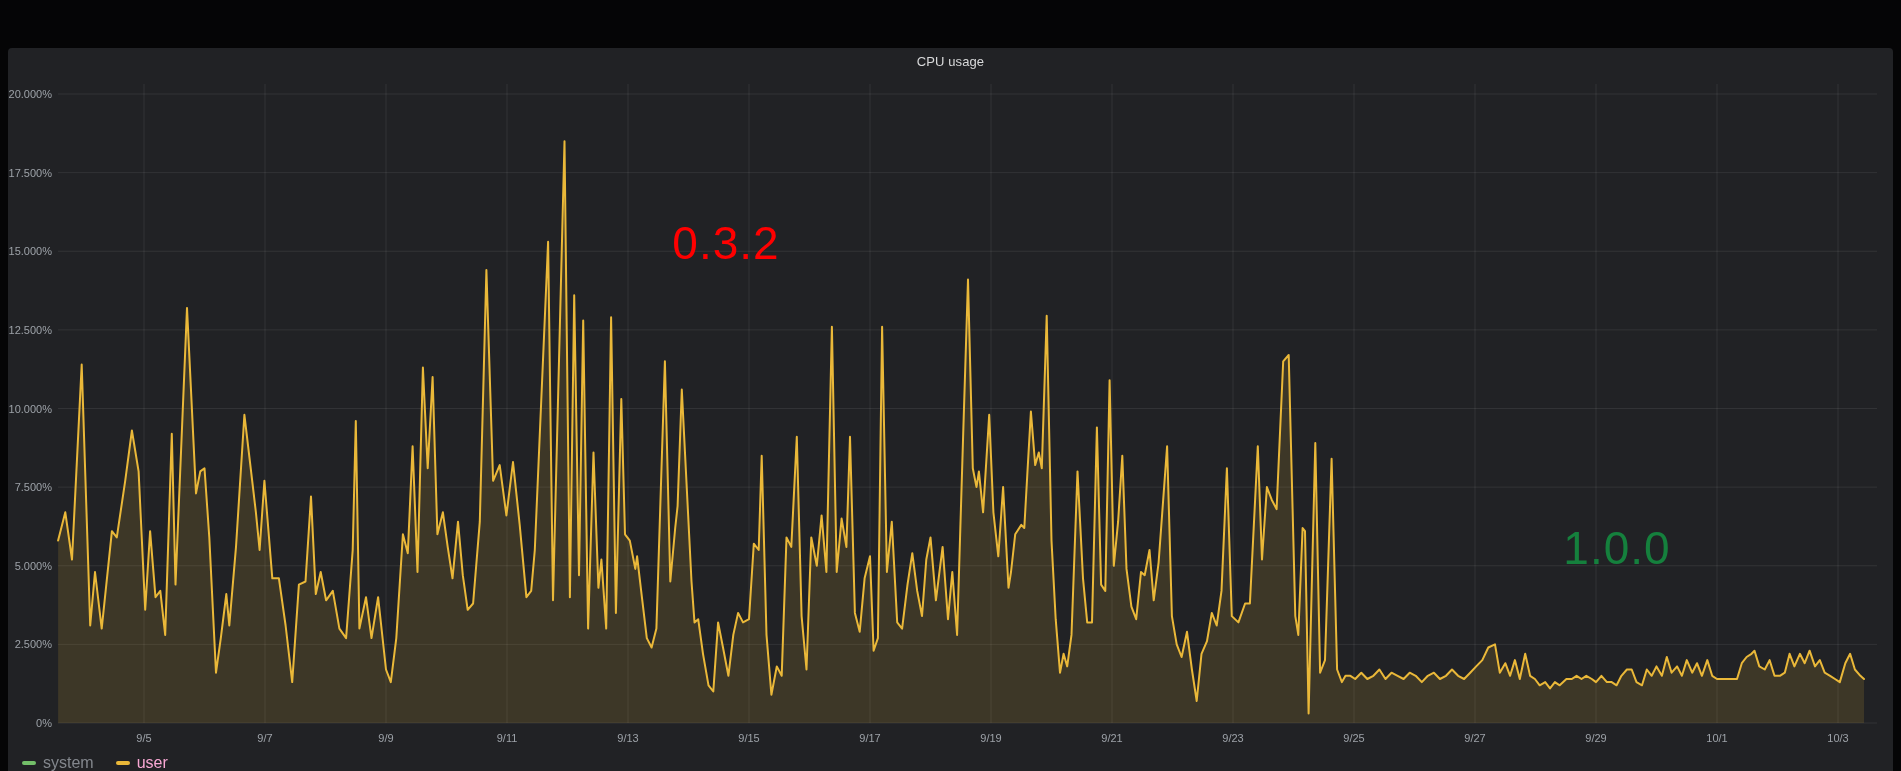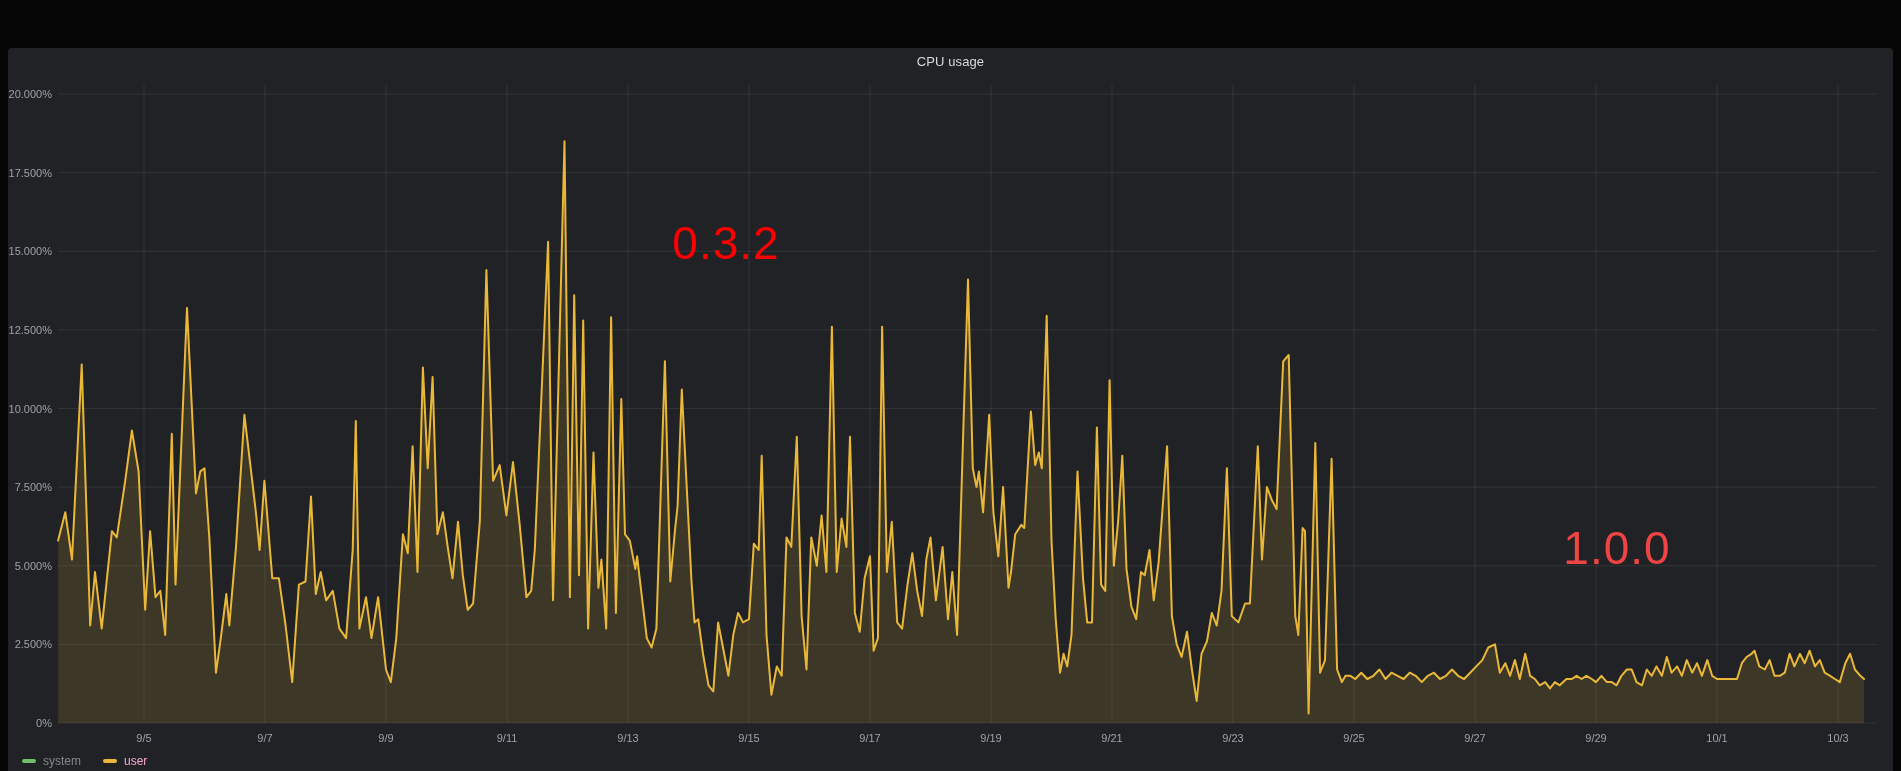--- a/index.html
+++ b/index.html
@@ -6,21 +6,21 @@
     font-family:"Liberation Sans",sans-serif;}
   #stage{position:relative;width:1901px;height:771px;background:#050506;margin-top:42px;}
   #panel{position:absolute;left:8px;top:6px;width:1885px;height:751px;background:#212225;
     border-radius:4px;}
   #plot-svg{position:absolute;left:0;top:0;}
   #panel-title{position:absolute;left:8px;top:12px;width:1885px;text-align:center;
     font-size:13px;font-weight:500;color:#d8d9da;letter-spacing:.1px;}
   .annotation{position:absolute;font-size:46px;font-weight:400;letter-spacing:1px;
     transform:translate(-50%,-50%);white-space:nowrap;}
   #legend{position:absolute;left:22px;top:712px;display:flex;align-items:center;gap:22px;
-    font-size:12px;}
+    font-size:16px;}
   .legend-item{display:flex;align-items:center;gap:7px;cursor:pointer;}
   .legend-dash{width:14px;height:4px;border-radius:2px;display:inline-block;}
 </style>
 </head>
 <body>
 
 <div id="stage">
   <div id="panel"></div>
 
   <div id="panel-title">CPU usage</div>
@@ -72,21 +72,21 @@
       <text x="1596" y="700" fill="#9da2a8" font-size="11" text-anchor="middle" font-family="&quot;Liberation Sans&quot;,sans-serif">9/29</text>
       <line x1="1717" y1="42" x2="1717" y2="681" stroke="rgba(255,255,255,0.08)" stroke-width="1"></line>
       <text x="1717" y="700" fill="#9da2a8" font-size="11" text-anchor="middle" font-family="&quot;Liberation Sans&quot;,sans-serif">10/1</text>
       <line x1="1838" y1="42" x2="1838" y2="681" stroke="rgba(255,255,255,0.08)" stroke-width="1"></line>
       <text x="1838" y="700" fill="#9da2a8" font-size="11" text-anchor="middle" font-family="&quot;Liberation Sans&quot;,sans-serif">10/3</text>
       <polygon points="58.1,498.6 65.3,470.3 72.0,517.5 81.7,322.5 90.2,583.5 95.0,530.0 101.7,586.6 111.9,489.2 116.8,495.4 125.2,438.8 131.9,388.5 138.6,429.4 145.2,567.8 150.1,489.2 155.5,555.2 160.3,548.9 165.2,592.9 171.8,391.7 175.5,542.6 187.0,265.9 196.0,451.4 200.3,429.4 204.5,426.3 209.3,495.4 216.0,630.7 220.8,596.1 226.3,552.1 229.3,583.5 236.0,504.9 244.4,372.8 255.9,470.3 259.6,508.0 264.4,438.8 272.3,536.3 278.9,536.3 285.6,583.5 292.2,640.1 298.9,542.6 305.5,539.5 311.0,454.6 315.8,552.1 320.7,530.0 326.1,558.3 332.8,548.9 339.4,586.6 346.1,596.1 352.7,508.0 355.8,379.1 359.4,586.6 366.0,555.2 371.5,596.1 378.1,555.2 386.0,627.5 390.8,640.1 396.3,596.1 402.9,492.3 407.8,511.2 412.6,404.2 417.5,530.0 422.9,325.6 427.7,426.3 432.6,335.1 437.4,492.3 442.9,470.3 447.7,504.9 452.5,536.3 458.0,479.7 462.8,533.2 467.7,567.8 473.1,561.5 479.8,479.7 486.4,228.1 493.1,438.8 499.7,423.1 506.4,473.4 513.0,420.0 519.7,482.9 526.4,555.2 531.2,548.9 534.8,508.0 548.1,199.8 553.0,558.3 564.5,99.2 569.9,555.2 574.2,253.3 579.0,533.2 583.2,278.4 588.1,586.6 593.5,410.5 598.4,545.8 601.4,517.5 606.2,586.6 611.1,275.3 615.9,570.9 621.3,357.1 625.0,492.3 629.8,498.6 635.3,526.9 637.1,514.3 641.9,555.2 646.8,596.1 651.6,605.5 656.4,586.6 664.9,319.3 670.3,539.5 675.2,486.0 677.6,464.0 681.8,347.6 691.5,539.5 694.5,580.4 698.2,577.2 703.0,611.8 708.5,643.3 713.3,649.5 718.1,580.4 723.0,605.5 728.4,633.8 733.3,592.9 738.1,570.9 743.0,580.4 749.0,577.2 753.8,501.7 758.7,508.0 761.7,413.7 766.5,592.9 771.4,652.7 776.8,624.4 781.7,633.8 786.5,495.4 791.3,504.9 796.8,394.8 801.6,574.1 806.5,627.5 811.3,495.4 816.8,523.8 821.6,473.4 826.4,530.0 831.9,284.7 836.7,530.0 841.6,476.6 846.4,504.9 850.0,394.8 854.9,570.9 859.7,589.8 864.6,536.3 870.0,514.3 873.6,608.7 877.9,596.1 882.1,284.7 886.9,530.0 891.8,479.7 897.2,580.4 902.1,586.6 907.5,542.6 912.3,511.2 917.2,548.9 922.0,574.1 926.3,517.5 930.5,495.4 935.9,558.3 942.6,504.9 948.0,577.2 952.3,530.0 957.1,592.9 963.2,391.7 968.0,237.6 972.8,426.3 976.5,445.1 978.9,429.4 983.1,470.3 989.2,372.8 993.4,470.3 998.3,514.3 1003.1,445.1 1008.5,545.8 1011.0,530.0 1015.2,492.3 1021.3,482.9 1024.3,486.0 1027.3,432.5 1030.9,369.6 1035.2,423.1 1038.8,410.5 1041.8,426.3 1046.7,273.7 1051.5,498.6 1055.7,577.2 1060.0,630.7 1063.6,611.8 1067.2,624.4 1071.5,592.9 1077.5,429.4 1083.0,536.3 1087.2,580.4 1092.0,580.4 1096.9,385.4 1101.1,542.6 1105.3,548.9 1109.6,338.2 1113.8,523.8 1118.1,479.7 1122.3,413.7 1126.5,526.9 1131.4,564.6 1136.2,577.2 1141.0,530.0 1144.7,533.2 1149.5,508.0 1153.7,558.3 1158.6,520.6 1167.1,404.2 1171.9,574.1 1176.7,602.4 1181.6,615.0 1187.0,589.8 1191.9,627.5 1196.7,659.0 1201.5,611.8 1207.0,599.2 1211.8,570.9 1216.7,583.5 1221.5,548.9 1226.9,426.3 1231.8,574.1 1238.4,580.4 1245.1,561.5 1249.9,561.5 1257.8,404.2 1262.0,517.5 1266.9,445.1 1271.7,457.7 1276.6,467.1 1283.2,319.3 1288.7,313.0 1295.3,574.1 1298.3,592.9 1302.6,486.0 1305.0,489.2 1308.6,671.6 1315.3,401.1 1320.1,630.7 1325.0,618.1 1331.6,416.8 1337.1,627.5 1341.9,640.1 1345.5,633.8 1350.4,633.8 1355.2,637.0 1361.3,630.7 1367.3,637.0 1373.4,633.8 1379.4,627.5 1385.5,637.0 1391.5,630.7 1397.6,633.8 1403.6,637.0 1409.7,630.7 1415.7,633.8 1421.8,640.1 1427.8,633.8 1433.9,630.7 1439.9,637.0 1446.0,633.8 1452.0,627.5 1458.1,633.8 1464.1,637.0 1470.2,630.7 1476.2,624.4 1482.3,618.1 1488.3,605.5 1495.0,602.4 1499.8,630.7 1505.3,621.2 1510.1,633.8 1514.9,618.1 1519.8,637.0 1525.2,611.8 1530.1,633.8 1534.9,637.0 1539.7,643.3 1545.2,640.1 1550.0,646.4 1554.9,640.1 1559.7,643.3 1566.4,637.0 1571.8,637.0 1576.6,633.8 1581.5,637.0 1586.3,633.8 1591.8,637.0 1596.0,640.1 1601.4,633.8 1606.9,640.1 1611.7,640.1 1616.6,643.3 1621.4,633.8 1626.9,627.5 1631.7,627.5 1636.5,640.1 1642.0,643.3 1646.8,627.5 1651.7,633.8 1656.5,624.4 1661.9,633.8 1666.8,615.0 1671.6,630.7 1677.1,624.4 1681.9,633.8 1686.8,618.1 1692.2,630.7 1697.0,621.2 1701.9,633.8 1707.3,618.1 1712.2,633.8 1717.0,637.0 1721.8,637.0 1726.7,637.0 1731.5,637.0 1737.0,637.0 1741.8,621.2 1746.6,615.0 1751.5,611.8 1754.5,608.7 1759.3,624.4 1764.8,627.5 1769.6,618.1 1774.5,633.8 1779.9,633.8 1784.8,630.7 1789.6,611.8 1794.4,624.4 1799.9,611.8 1804.7,621.2 1809.6,608.7 1815.0,624.4 1819.8,618.1 1824.7,630.7 1830.1,633.8 1835.0,637.0 1839.8,640.1 1845.3,621.2 1850.1,611.8 1854.9,627.5 1860.4,633.8 1864.0,637.0 1864.0,681 58.1,681" fill="rgba(234,184,57,0.14)" stroke="none"></polygon>
       <polyline points="58.1,498.6 65.3,470.3 72.0,517.5 81.7,322.5 90.2,583.5 95.0,530.0 101.7,586.6 111.9,489.2 116.8,495.4 125.2,438.8 131.9,388.5 138.6,429.4 145.2,567.8 150.1,489.2 155.5,555.2 160.3,548.9 165.2,592.9 171.8,391.7 175.5,542.6 187.0,265.9 196.0,451.4 200.3,429.4 204.5,426.3 209.3,495.4 216.0,630.7 220.8,596.1 226.3,552.1 229.3,583.5 236.0,504.9 244.4,372.8 255.9,470.3 259.6,508.0 264.4,438.8 272.3,536.3 278.9,536.3 285.6,583.5 292.2,640.1 298.9,542.6 305.5,539.5 311.0,454.6 315.8,552.1 320.7,530.0 326.1,558.3 332.8,548.9 339.4,586.6 346.1,596.1 352.7,508.0 355.8,379.1 359.4,586.6 366.0,555.2 371.5,596.1 378.1,555.2 386.0,627.5 390.8,640.1 396.3,596.1 402.9,492.3 407.8,511.2 412.6,404.2 417.5,530.0 422.9,325.6 427.7,426.3 432.6,335.1 437.4,492.3 442.9,470.3 447.7,504.9 452.5,536.3 458.0,479.7 462.8,533.2 467.7,567.8 473.1,561.5 479.8,479.7 486.4,228.1 493.1,438.8 499.7,423.1 506.4,473.4 513.0,420.0 519.7,482.9 526.4,555.2 531.2,548.9 534.8,508.0 548.1,199.8 553.0,558.3 564.5,99.2 569.9,555.2 574.2,253.3 579.0,533.2 583.2,278.4 588.1,586.6 593.5,410.5 598.4,545.8 601.4,517.5 606.2,586.6 611.1,275.3 615.9,570.9 621.3,357.1 625.0,492.3 629.8,498.6 635.3,526.9 637.1,514.3 641.9,555.2 646.8,596.1 651.6,605.5 656.4,586.6 664.9,319.3 670.3,539.5 675.2,486.0 677.6,464.0 681.8,347.6 691.5,539.5 694.5,580.4 698.2,577.2 703.0,611.8 708.5,643.3 713.3,649.5 718.1,580.4 723.0,605.5 728.4,633.8 733.3,592.9 738.1,570.9 743.0,580.4 749.0,577.2 753.8,501.7 758.7,508.0 761.7,413.7 766.5,592.9 771.4,652.7 776.8,624.4 781.7,633.8 786.5,495.4 791.3,504.9 796.8,394.8 801.6,574.1 806.5,627.5 811.3,495.4 816.8,523.8 821.6,473.4 826.4,530.0 831.9,284.7 836.7,530.0 841.6,476.6 846.4,504.9 850.0,394.8 854.9,570.9 859.7,589.8 864.6,536.3 870.0,514.3 873.6,608.7 877.9,596.1 882.1,284.7 886.9,530.0 891.8,479.7 897.2,580.4 902.1,586.6 907.5,542.6 912.3,511.2 917.2,548.9 922.0,574.1 926.3,517.5 930.5,495.4 935.9,558.3 942.6,504.9 948.0,577.2 952.3,530.0 957.1,592.9 963.2,391.7 968.0,237.6 972.8,426.3 976.5,445.1 978.9,429.4 983.1,470.3 989.2,372.8 993.4,470.3 998.3,514.3 1003.1,445.1 1008.5,545.8 1011.0,530.0 1015.2,492.3 1021.3,482.9 1024.3,486.0 1027.3,432.5 1030.9,369.6 1035.2,423.1 1038.8,410.5 1041.8,426.3 1046.7,273.7 1051.5,498.6 1055.7,577.2 1060.0,630.7 1063.6,611.8 1067.2,624.4 1071.5,592.9 1077.5,429.4 1083.0,536.3 1087.2,580.4 1092.0,580.4 1096.9,385.4 1101.1,542.6 1105.3,548.9 1109.6,338.2 1113.8,523.8 1118.1,479.7 1122.3,413.7 1126.5,526.9 1131.4,564.6 1136.2,577.2 1141.0,530.0 1144.7,533.2 1149.5,508.0 1153.7,558.3 1158.6,520.6 1167.1,404.2 1171.9,574.1 1176.7,602.4 1181.6,615.0 1187.0,589.8 1191.9,627.5 1196.7,659.0 1201.5,611.8 1207.0,599.2 1211.8,570.9 1216.7,583.5 1221.5,548.9 1226.9,426.3 1231.8,574.1 1238.4,580.4 1245.1,561.5 1249.9,561.5 1257.8,404.2 1262.0,517.5 1266.9,445.1 1271.7,457.7 1276.6,467.1 1283.2,319.3 1288.7,313.0 1295.3,574.1 1298.3,592.9 1302.6,486.0 1305.0,489.2 1308.6,671.6 1315.3,401.1 1320.1,630.7 1325.0,618.1 1331.6,416.8 1337.1,627.5 1341.9,640.1 1345.5,633.8 1350.4,633.8 1355.2,637.0 1361.3,630.7 1367.3,637.0 1373.4,633.8 1379.4,627.5 1385.5,637.0 1391.5,630.7 1397.6,633.8 1403.6,637.0 1409.7,630.7 1415.7,633.8 1421.8,640.1 1427.8,633.8 1433.9,630.7 1439.9,637.0 1446.0,633.8 1452.0,627.5 1458.1,633.8 1464.1,637.0 1470.2,630.7 1476.2,624.4 1482.3,618.1 1488.3,605.5 1495.0,602.4 1499.8,630.7 1505.3,621.2 1510.1,633.8 1514.9,618.1 1519.8,637.0 1525.2,611.8 1530.1,633.8 1534.9,637.0 1539.7,643.3 1545.2,640.1 1550.0,646.4 1554.9,640.1 1559.7,643.3 1566.4,637.0 1571.8,637.0 1576.6,633.8 1581.5,637.0 1586.3,633.8 1591.8,637.0 1596.0,640.1 1601.4,633.8 1606.9,640.1 1611.7,640.1 1616.6,643.3 1621.4,633.8 1626.9,627.5 1631.7,627.5 1636.5,640.1 1642.0,643.3 1646.8,627.5 1651.7,633.8 1656.5,624.4 1661.9,633.8 1666.8,615.0 1671.6,630.7 1677.1,624.4 1681.9,633.8 1686.8,618.1 1692.2,630.7 1697.0,621.2 1701.9,633.8 1707.3,618.1 1712.2,633.8 1717.0,637.0 1721.8,637.0 1726.7,637.0 1731.5,637.0 1737.0,637.0 1741.8,621.2 1746.6,615.0 1751.5,611.8 1754.5,608.7 1759.3,624.4 1764.8,627.5 1769.6,618.1 1774.5,633.8 1779.9,633.8 1784.8,630.7 1789.6,611.8 1794.4,624.4 1799.9,611.8 1804.7,621.2 1809.6,608.7 1815.0,624.4 1819.8,618.1 1824.7,630.7 1830.1,633.8 1835.0,637.0 1839.8,640.1 1845.3,621.2 1850.1,611.8 1854.9,627.5 1860.4,633.8 1864.0,637.0" fill="none" stroke="#EAB839" stroke-width="2" stroke-linejoin="round" stroke-linecap="round"></polyline>
     </svg>
 
   <div class="annotation" style="left:726px;top:201px;color:#ff0000;">0.3.2</div>
-  <div class="annotation" style="left:1617px;top:506px;color:#ef4444;">1.0.0</div>
+  <div class="annotation" style="left:1617px;top:506px;color:#15803d;">1.0.0</div>
 
   <div id="legend">
     <div class="legend-item">
       <span class="legend-dash" style="background:#73BF69;"></span>
       <span style="color:#83878d;">system</span>
     </div>
     <div class="legend-item">
       <span class="legend-dash" style="background:#EAB839;"></span>
       <span style="color:#f9a8d4;">user</span>
     </div>

